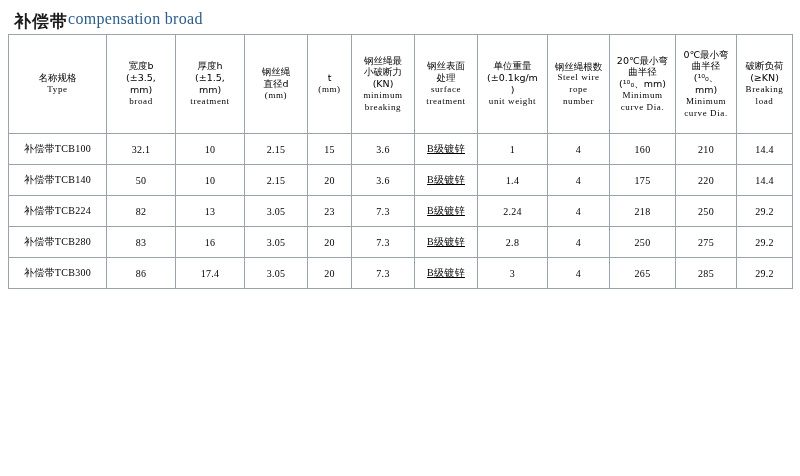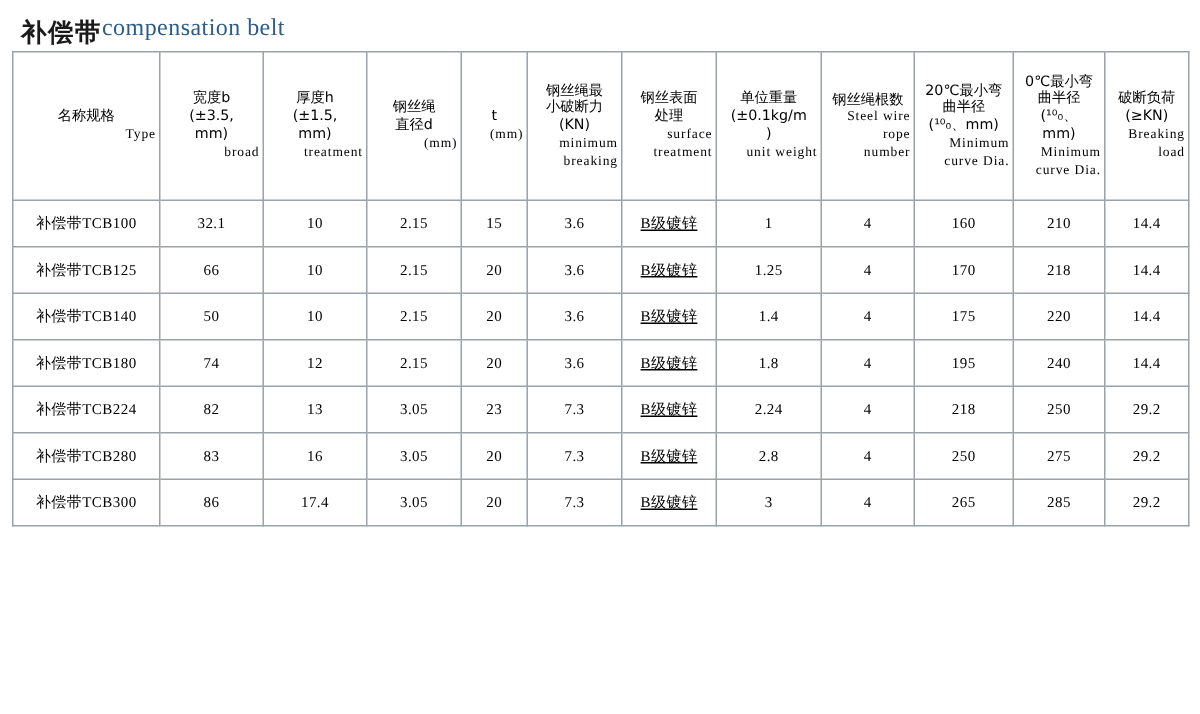--- a/index.html
+++ b/index.html
@@ -67,21 +67,20 @@
     font-family: "DejaVu Sans", "Liberation Sans", sans-serif;
     font-size: 9.5px;
     line-height: 1.25;
     letter-spacing: 0px;
   }
   .hd-en {
     font-family: "Liberation Serif", "DejaVu Serif", serif;
     font-size: 9px;
     line-height: 1.3;
     letter-spacing: 0.6px;
-    text-align: right;
   }
   table.spec tbody td {
     height: 26px;
     font-size: 10px;
     font-family: "Liberation Serif", "DejaVu Serif", serif;
     letter-spacing: 0.3px;
   }
   td.type-cell {
     font-family: "DejaVu Sans", "Liberation Sans", sans-serif;
     font-size: 10px;
@@ -106,21 +105,21 @@
   col.c10 { width: 61px; }
   col.c11 { width: 56px; }
 </style>
 </head>
 <body>
 
 <div class="page">
 
   <div class="title-row">
     <span class="title-cn">补偿带</span>
-    <span class="title-en">compensation belt</span>
+    <span class="title-en">compensation broad</span>
   </div>
 
   <table class="spec">
     <colgroup>
       <col class="c0">
         <col class="c1">
         <col class="c2">
         <col class="c3">
         <col class="c4">
         <col class="c5">
@@ -192,62 +191,34 @@
           <td>15</td>
           <td>3.6</td>
           <td class="cn-cell">B级镀锌</td>
           <td>1</td>
           <td>4</td>
           <td>160</td>
           <td>210</td>
           <td>14.4</td>
         </tr>
         <tr>
-          <td class="type-cell">补偿带TCB125</td>
-          <td>66</td>
-          <td>10</td>
-          <td>2.15</td>
-          <td>20</td>
-          <td>3.6</td>
-          <td class="cn-cell">B级镀锌</td>
-          <td>1.25</td>
-          <td>4</td>
-          <td>170</td>
-          <td>218</td>
-          <td>14.4</td>
-        </tr>
-        <tr>
           <td class="type-cell">补偿带TCB140</td>
           <td>50</td>
           <td>10</td>
           <td>2.15</td>
           <td>20</td>
           <td>3.6</td>
           <td class="cn-cell">B级镀锌</td>
           <td>1.4</td>
           <td>4</td>
           <td>175</td>
           <td>220</td>
           <td>14.4</td>
         </tr>
         <tr>
-          <td class="type-cell">补偿带TCB180</td>
-          <td>74</td>
-          <td>12</td>
-          <td>2.15</td>
-          <td>20</td>
-          <td>3.6</td>
-          <td class="cn-cell">B级镀锌</td>
-          <td>1.8</td>
-          <td>4</td>
-          <td>195</td>
-          <td>240</td>
-          <td>14.4</td>
-        </tr>
-        <tr>
           <td class="type-cell">补偿带TCB224</td>
           <td>82</td>
           <td>13</td>
           <td>3.05</td>
           <td>23</td>
           <td>7.3</td>
           <td class="cn-cell">B级镀锌</td>
           <td>2.24</td>
           <td>4</td>
           <td>218</td>

